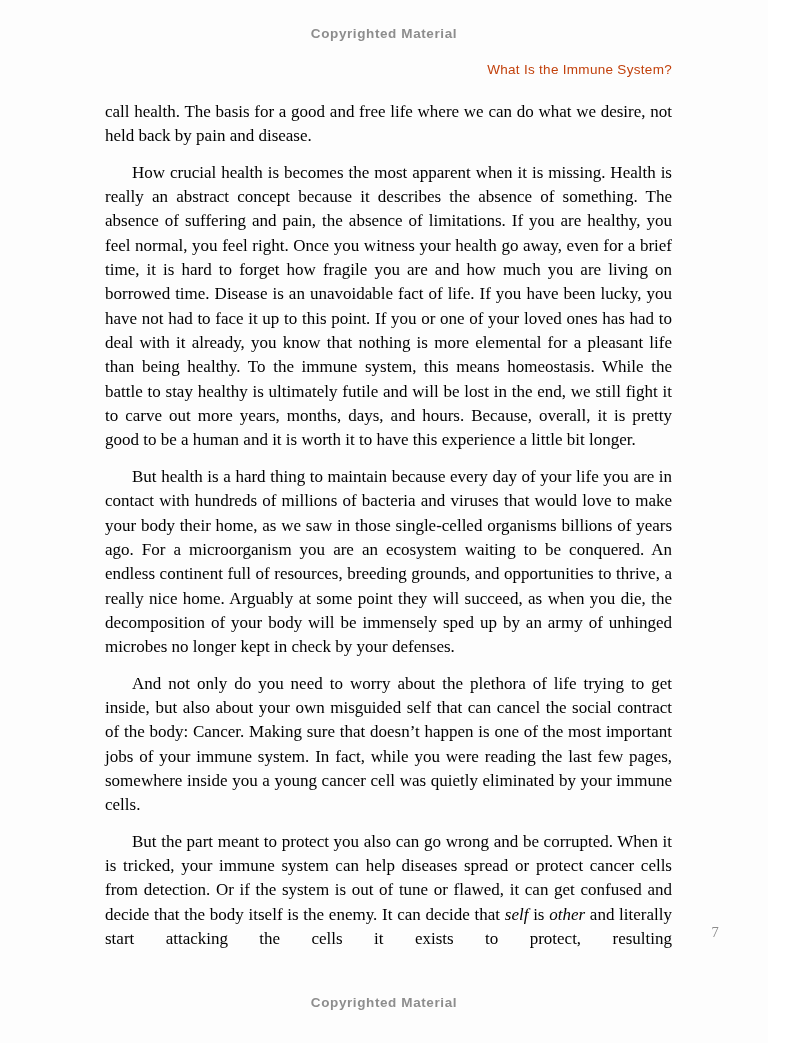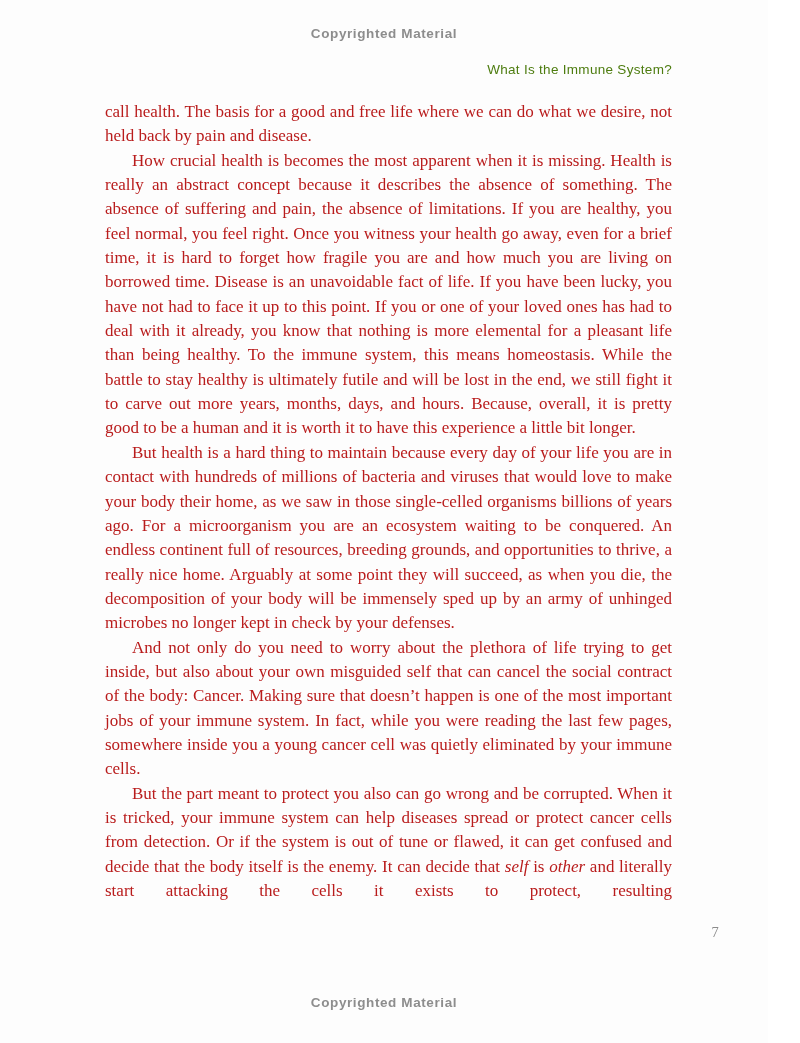--- a/index.html
+++ b/index.html
@@ -31,40 +31,41 @@
   .running-header {
     position: absolute;
     top: 62px;
     left: 105px;
     width: 567px;
     text-align: right;
     font-family: "Liberation Sans", sans-serif;
     font-weight: 400;
     font-size: 13.5px;
     letter-spacing: 0.3px;
-    color: #4d7c0f;
+    color: #c2410c;
   }
   .body-text {
     position: absolute;
     top: 100px;
     left: 105px;
     width: 567px;
-    color: #b91c1c;
+    color: #000000;
     font-size: 17px;
     line-height: 24.35px;
     text-align: justify;
     hyphens: auto;
     -webkit-hyphens: auto;
   }
   .para {
     margin: 0;
     padding: 0;
   }
   .para.indent {
     text-indent: 27px;
+    margin-top: 12px;
   }
   .para.last {
     text-align-last: justify;
   }
   .page-number {
     position: absolute;
     top: 924px;
     left: 702px;
     width: 26px;
     text-align: center;

